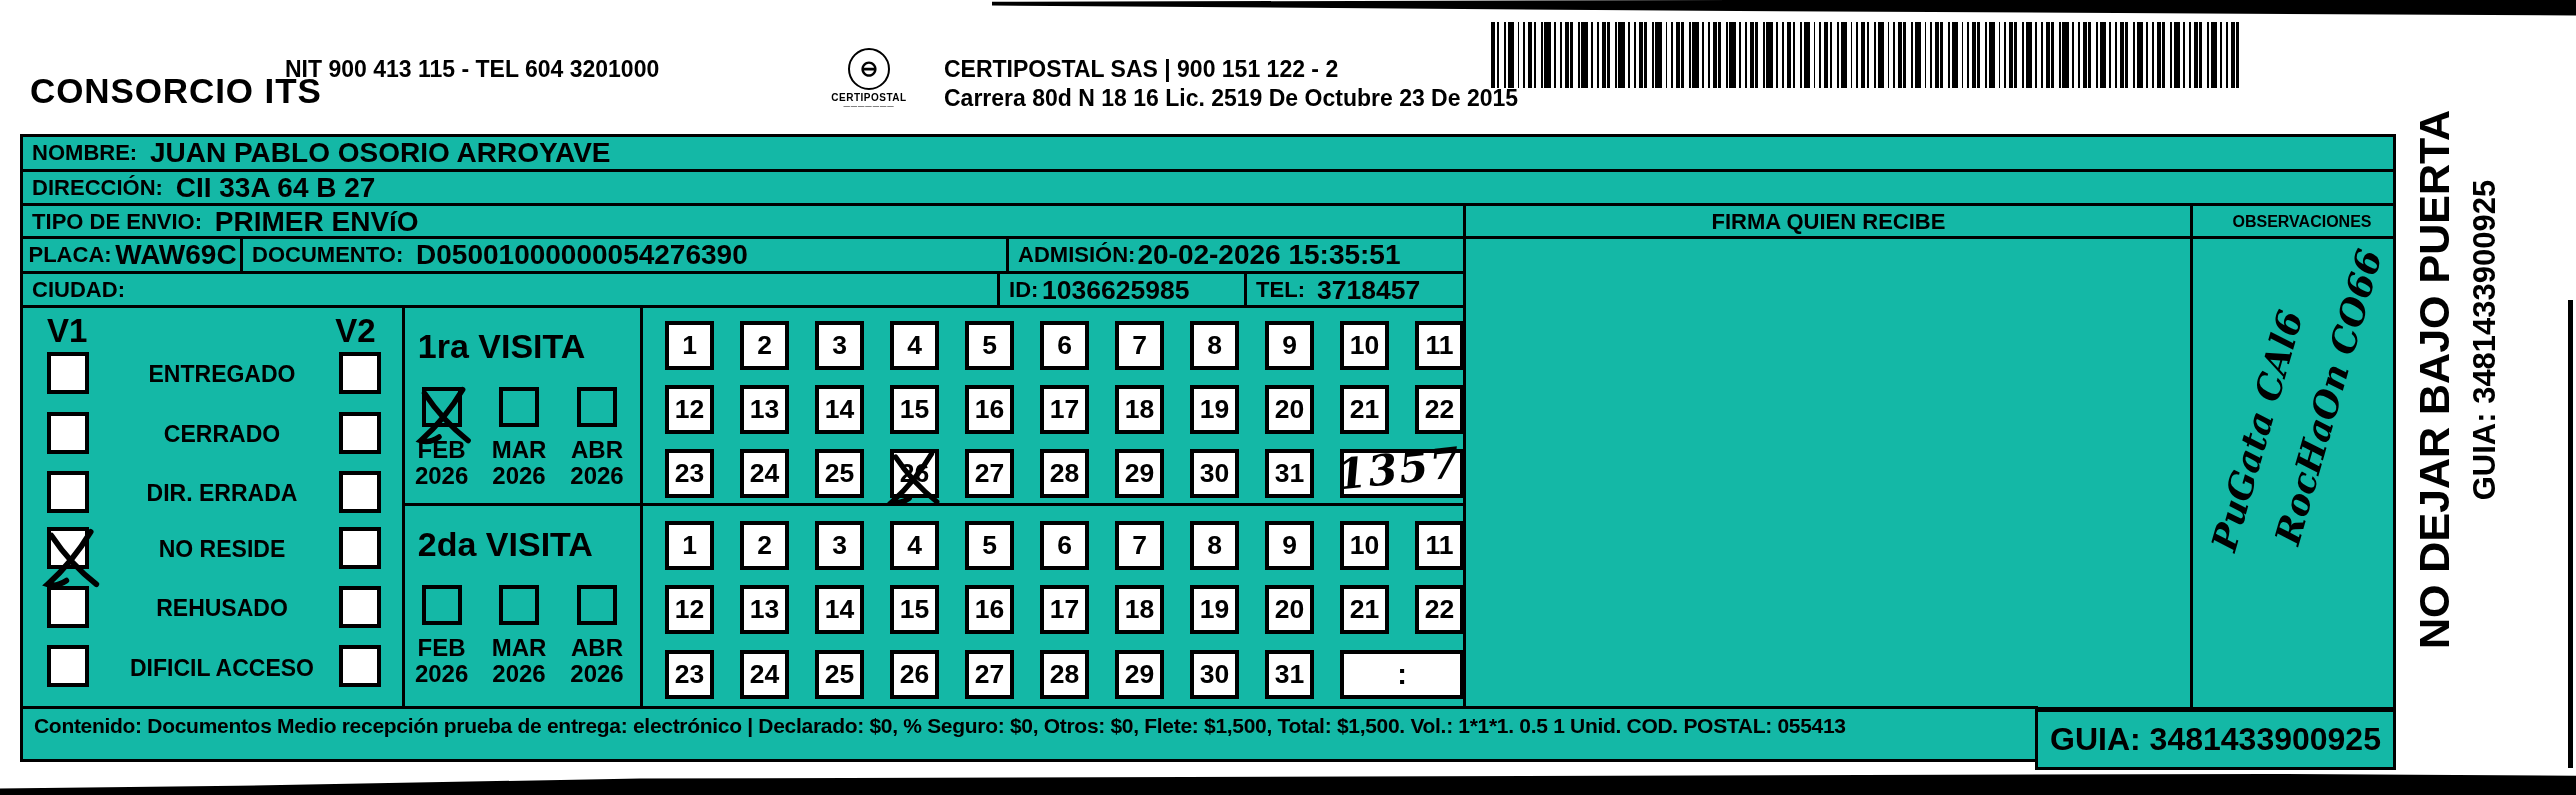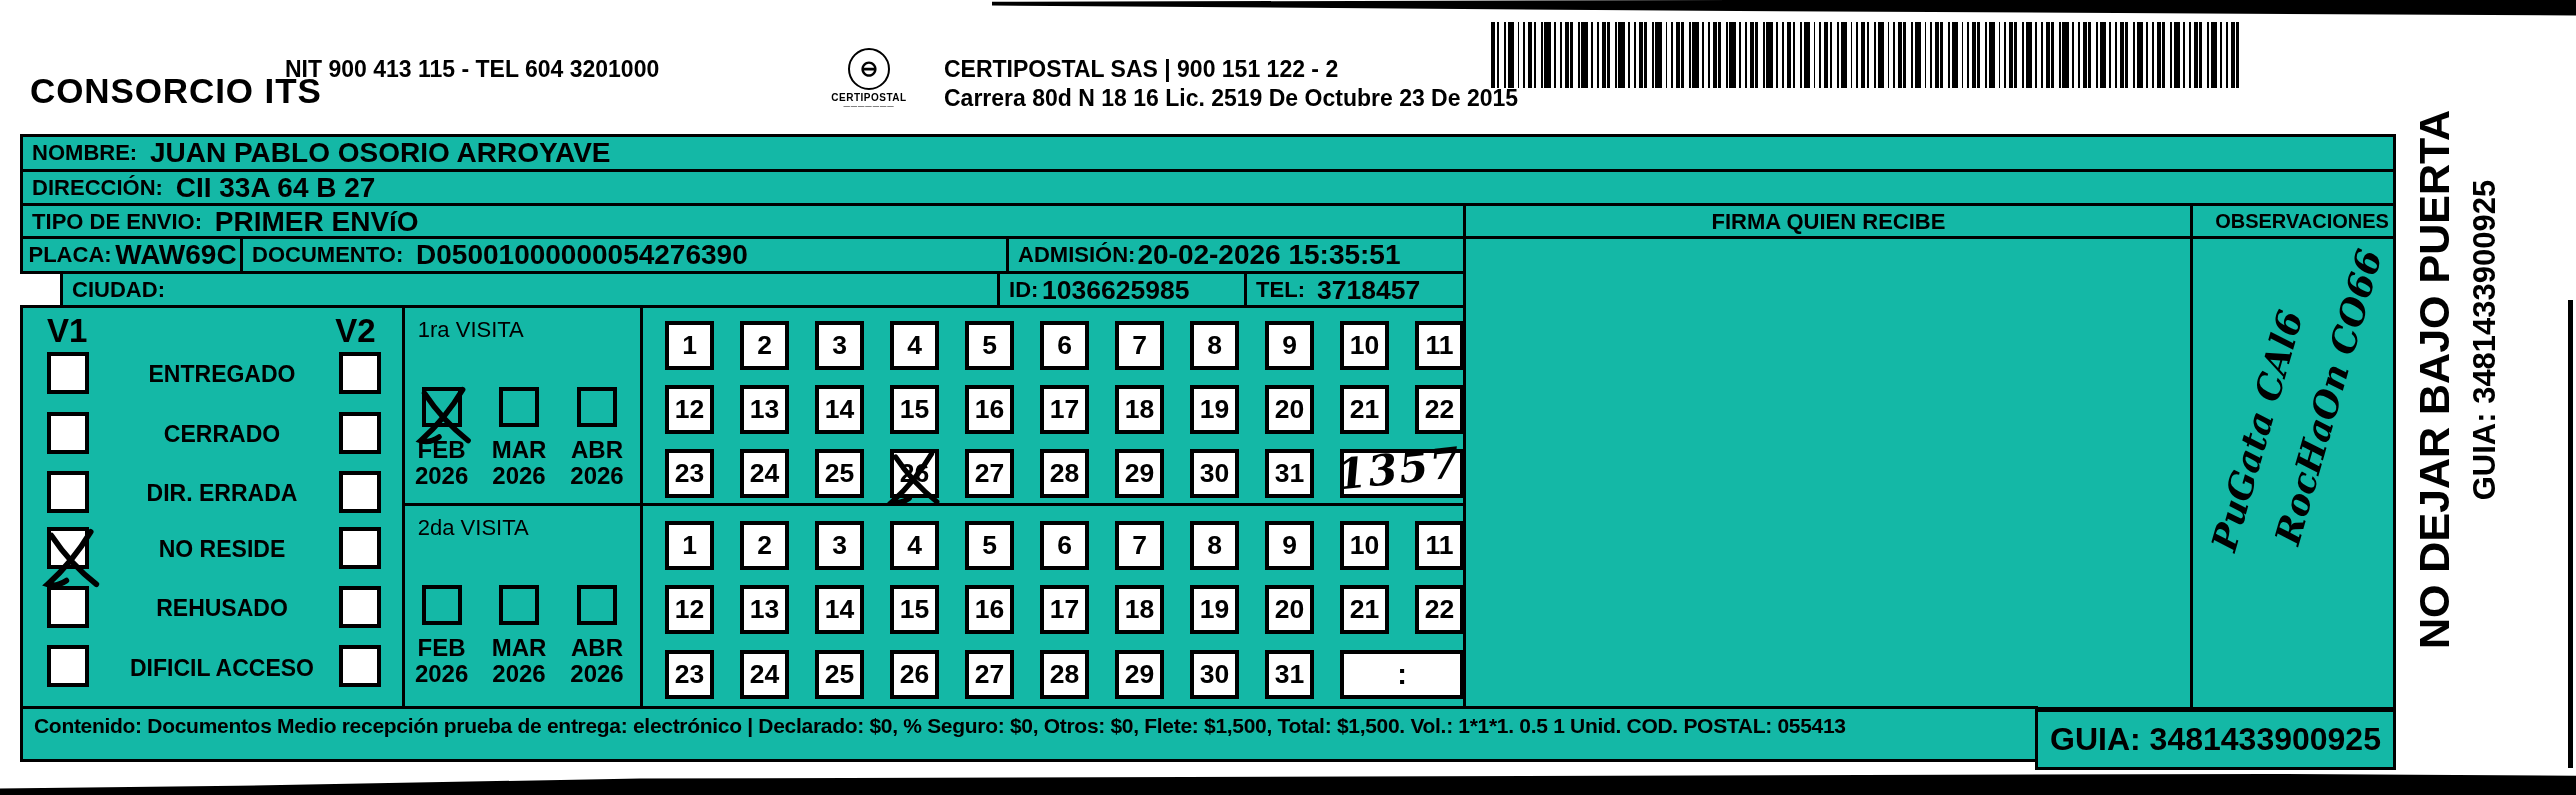--- a/index.html
+++ b/index.html
@@ -25,21 +25,21 @@
   #right-edge-line{left:2568px;top:300px;width:4.6px;height:468px;background:#000;}
   
   .rowtext{display:flex;align-items:center;height:100%;}
   .fl{font-size:22px;font-weight:bold;margin-left:9.1px;white-space:nowrap;}
   .fv{font-size:28px;font-weight:bold;margin-left:12.8px;white-space:nowrap;}
   
   .chk{position:absolute;width:42px;height:42px;border:4.6px solid #000;box-sizing:border-box;background:#fff;}
   .statuslabel{position:absolute;left:87px;width:224px;text-align:center;font-size:23px;font-weight:bold;}
   .vhead{position:absolute;top:3.7px;font-size:33px;font-weight:bold;}
   
-  .vtitle{position:absolute;left:12.8px;top:9px;font-size:22px;font-weight:normal;}
+  .vtitle{position:absolute;left:12.8px;top:19px;font-size:34px;font-weight:bold;}
   .mbox{position:absolute;top:79px;width:40px;height:40px;border:4.6px solid #000;box-sizing:border-box;}
   .mlabel{position:absolute;top:128px;width:64px;text-align:center;font-size:24px;font-weight:bold;}
   .myear{position:absolute;top:154px;width:64px;text-align:center;font-size:24px;font-weight:bold;}
   .day{position:absolute;width:49px;height:49px;border:4.6px solid #000;box-sizing:border-box;
        display:flex;align-items:center;justify-content:center;font-size:26.5px;font-weight:bold;background:#fff;}
   .timebox{position:absolute;width:124px;height:49px;border:4.6px solid #000;box-sizing:border-box;
        display:flex;align-items:center;justify-content:center;font-size:29px;font-weight:bold;background:#fff;}
   .xmark{position:absolute;pointer-events:none;}
   
   .hand{font-family:"DejaVu Serif",serif;font-style:italic;font-weight:bold;}
@@ -100,21 +100,21 @@
 <div class="cell" style="left:20px;top:203px;width:1447px;height:37px;">
   <div class="rowtext">
       <span class="fl">TIPO DE ENVIO:</span>
   <span class="fv">PRIMER ENVíO</span>
     </div>
 </div>
 <div class="cell" style="left:1463px;top:203px;width:731px;height:37px;">
   <div class="colhead">FIRMA QUIEN RECIBE</div>
 </div>
 <div class="cell" style="left:2190px;top:203px;width:206px;height:37px;">
-  <div class="colhead" style="font-size:20px;padding-left:18px;">OBSERVACIONES</div>
+  <div class="colhead" style="font-size:16px;padding-left:18px;">OBSERVACIONES</div>
 </div>
 
 <div class="cell" style="left:20px;top:236px;width:223px;height:38px;">
   <div class="rowtext">
       <span class="fl" style="margin-left:5.5px">PLACA:</span>
   <span class="fv" style="margin-left:3.7px">WAW69C</span>
     </div>
 </div>
 <div class="cell" style="left:240px;top:236px;width:770px;height:38px;">
   <div class="rowtext">
@@ -122,21 +122,21 @@
   <span class="fv" style="">D05001000000054276390</span>
     </div>
 </div>
 <div class="cell" style="left:1006px;top:236px;width:461px;height:38px;">
   <div class="rowtext">
       <span class="fl">ADMISIÓN:</span>
   <span class="fv" style="margin-left:2px">20-02-2026 15:35:51</span>
     </div>
 </div>
 
-<div class="cell" style="left:20px;top:271px;width:980px;height:38px;margin-left:40px;">
+<div class="cell" style="left:20px;top:271px;width:980px;height:38px;">
   <div class="rowtext">
       <span class="fl">CIUDAD:</span>
     </div>
 </div>
 <div class="cell" style="left:997px;top:271px;width:251px;height:38px;">
   <div class="rowtext">
       <span class="fl">ID:</span>
   <span class="fv" style="margin-left:3.7px;font-size:26.5px;">1036625985</span>
     </div>
 </div>

